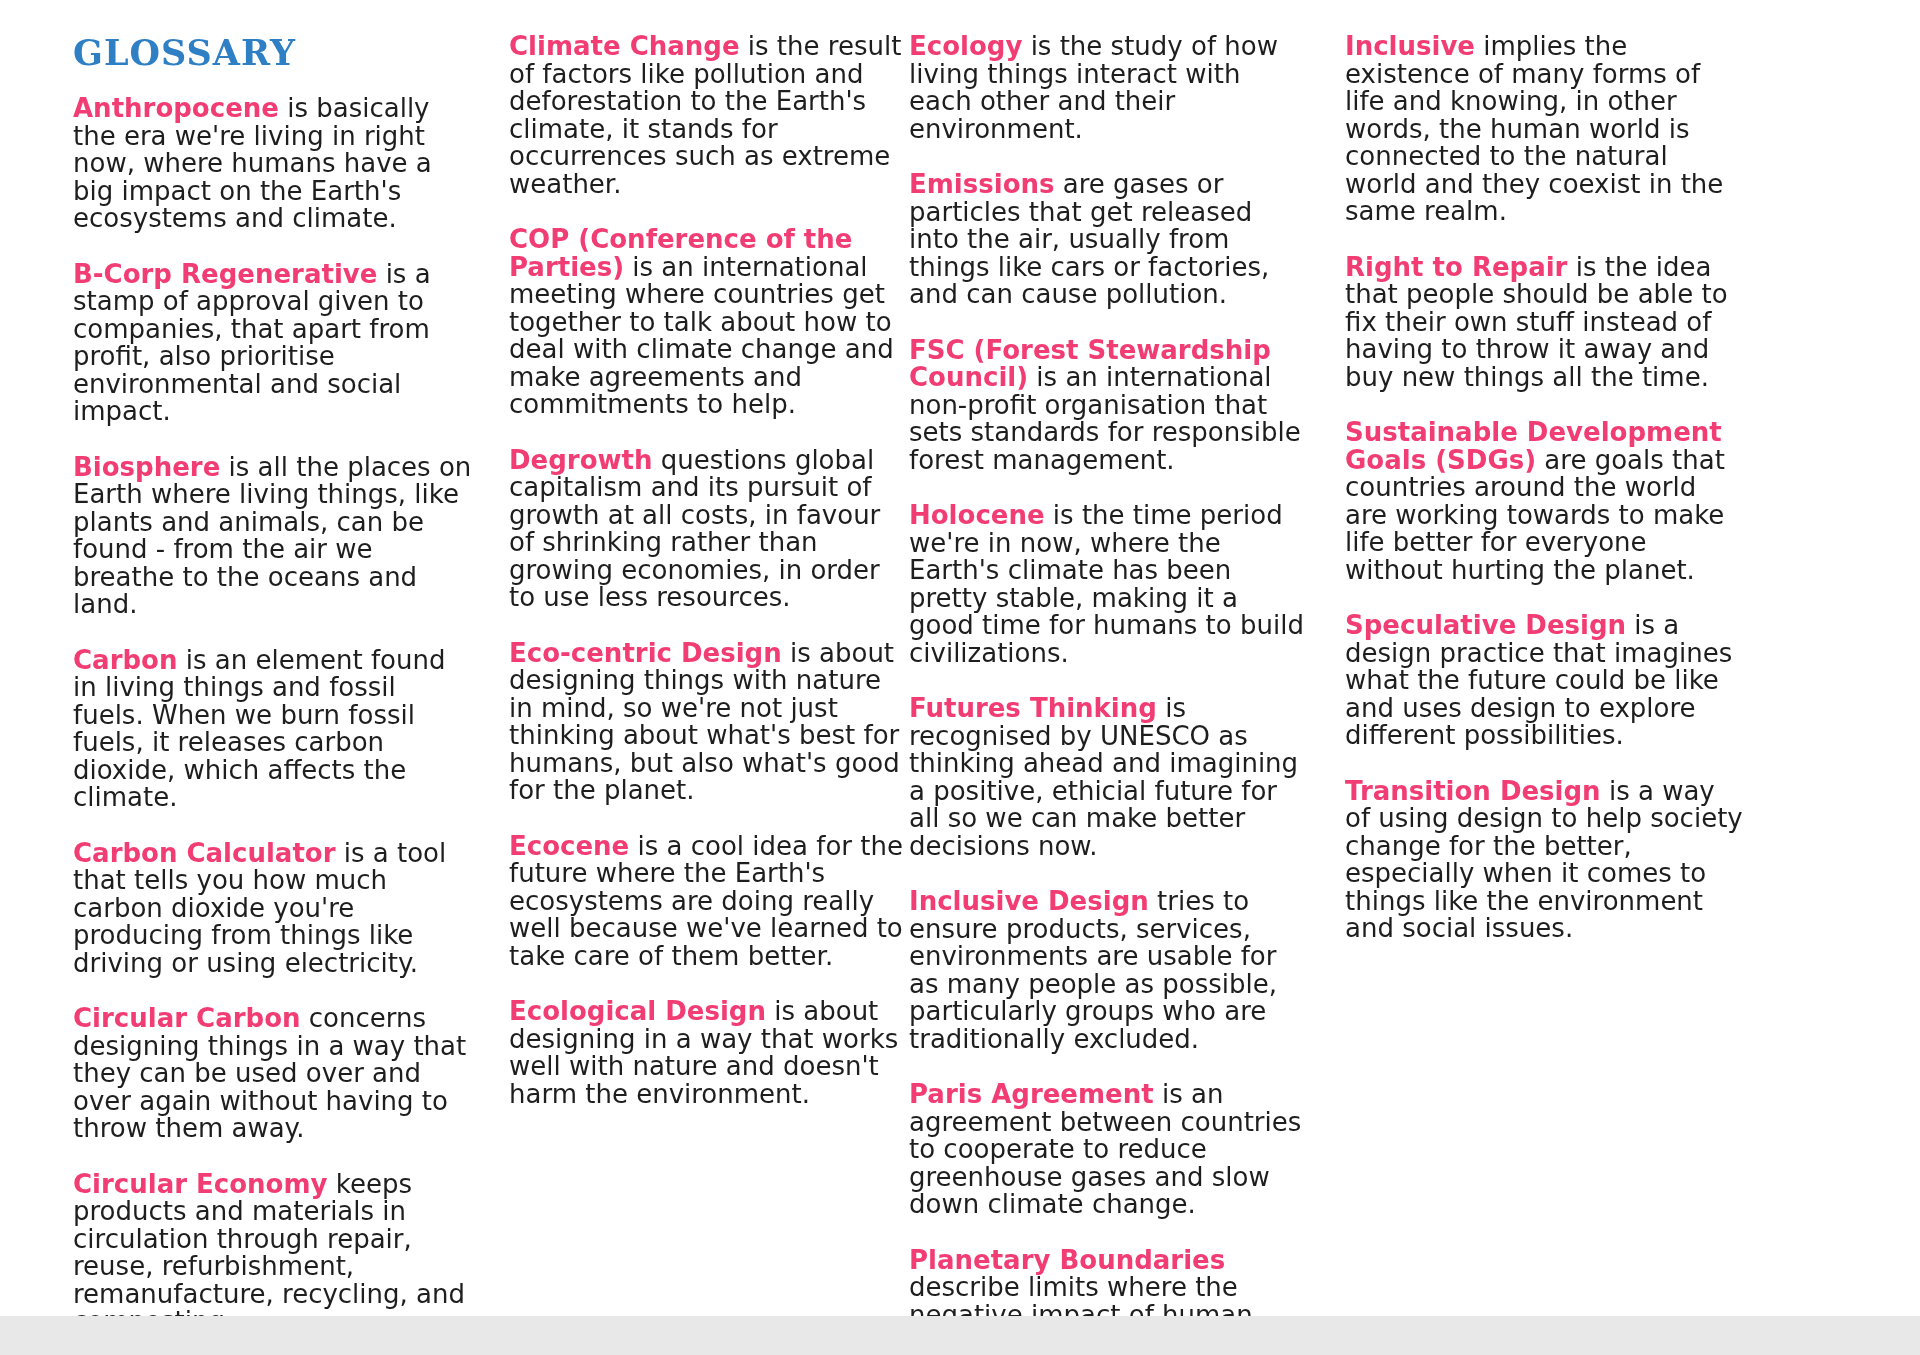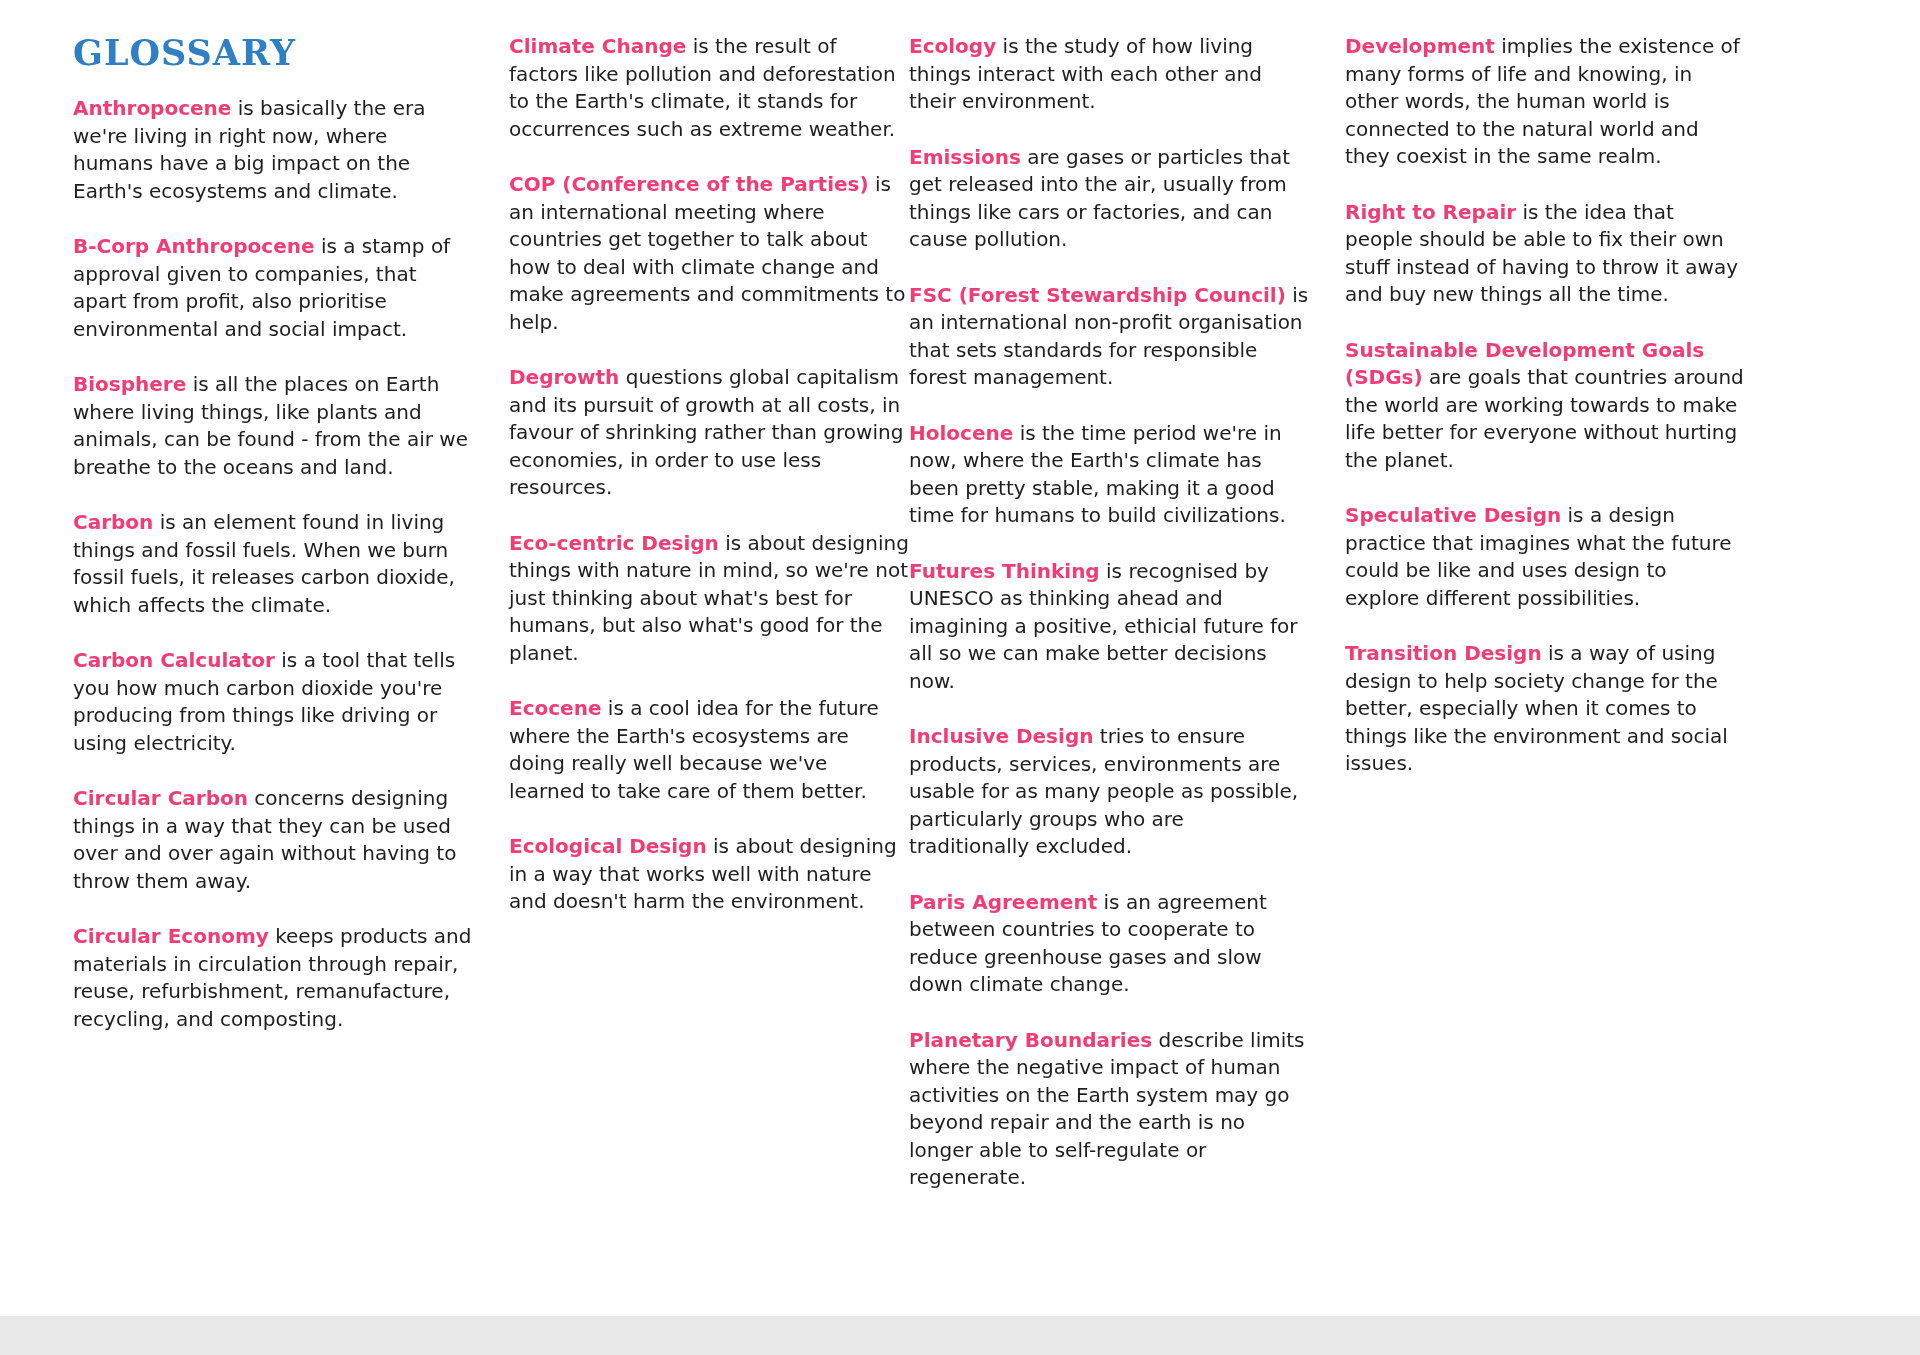--- a/index.html
+++ b/index.html
@@ -29,38 +29,38 @@
   .page-title{
     font-family:"DejaVu Serif","Liberation Serif",serif;
     font-weight:700;
     font-size:35px;
     line-height:40px;
     letter-spacing:1px;
     color:var(--title-color);
     margin:0 0 22px 0;
   }
   .entry{
-    font-size:20px;
+    font-size:26px;
     line-height:27.5px;
     margin:0 0 28px 0;
   }
   .term{font-weight:700;color:var(--term-color);}
   .def{color:var(--body-color);}
 </style>
 </head>
 <body>
 
 <div class="page">
   <div class="cols">
 
     <div class="col col-1">
       <h1 class="page-title">GLOSSARY</h1>
 
       <p class="entry"><span class="term">Anthropocene</span> <span class="def">is basically the era we're living in right now, where humans have a big impact on the Earth's ecosystems and climate.</span></p>
-      <p class="entry"><span class="term">B-Corp Anthropocene</span> <span class="def">is a stamp of approval given to companies, that apart from profit, also prioritise environmental and social impact.</span></p>
+      <p class="entry"><span class="term">B-Corp Regenerative</span> <span class="def">is a stamp of approval given to companies, that apart from profit, also prioritise environmental and social impact.</span></p>
       <p class="entry"><span class="term">Biosphere</span> <span class="def">is all the places on Earth where living things, like plants and animals, can be found - from the air we breathe to the oceans and land.</span></p>
       <p class="entry"><span class="term">Carbon</span> <span class="def">is an element found in living things and fossil fuels. When we burn fossil fuels, it releases carbon dioxide, which affects the climate.</span></p>
       <p class="entry"><span class="term">Carbon Calculator</span> <span class="def">is a tool that tells you how much carbon dioxide you're producing from things like driving or using electricity.</span></p>
       <p class="entry"><span class="term">Circular Carbon</span> <span class="def">concerns designing things in a way that they can be used over and over again without having to throw them away.</span></p>
       <p class="entry"><span class="term">Circular Economy</span> <span class="def">keeps products and materials in circulation through repair, reuse, refurbishment, remanufacture, recycling, and composting.</span></p>
     </div>
 
     <div class="col col-2">
       <p class="entry"><span class="term">Climate Change</span> <span class="def">is the result of factors like pollution and deforestation to the Earth's climate, it stands for occurrences such as extreme weather.</span></p>
       <p class="entry"><span class="term">COP (Conference of the Parties)</span> <span class="def">is an international meeting where countries get together to talk about how to deal with climate change and make agreements and commitments to help.</span></p>
@@ -75,21 +75,21 @@
       <p class="entry"><span class="term">Emissions</span> <span class="def">are gases or particles that get released into the air, usually from things like cars or factories, and can cause pollution.</span></p>
       <p class="entry"><span class="term">FSC (Forest Stewardship Council)</span> <span class="def">is an international non-profit organisation that sets standards for responsible forest management.</span></p>
       <p class="entry"><span class="term">Holocene</span> <span class="def">is the time period we're in now, where the Earth's climate has been pretty stable, making it a good time for humans to build civilizations.</span></p>
       <p class="entry"><span class="term">Futures Thinking</span> <span class="def">is recognised by UNESCO as thinking ahead and imagining a positive, ethicial future for all so we can make better decisions now.</span></p>
       <p class="entry"><span class="term">Inclusive Design</span> <span class="def">tries to ensure products, services, environments are usable for as many people as possible, particularly groups who are traditionally excluded.</span></p>
       <p class="entry"><span class="term">Paris Agreement</span> <span class="def">is an agreement between countries to cooperate to reduce greenhouse gases and slow down climate change.</span></p>
       <p class="entry"><span class="term">Planetary Boundaries</span> <span class="def">describe limits where the negative impact of human activities on the Earth system may go beyond repair and the earth is no longer able to self-regulate or regenerate.</span></p>
     </div>
 
     <div class="col col-4">
-      <p class="entry"><span class="term">Development</span> <span class="def">implies the existence of many forms of life and knowing, in other words, the human world is connected to the natural world and they coexist in the same realm.</span></p>
+      <p class="entry"><span class="term">Inclusive</span> <span class="def">implies the existence of many forms of life and knowing, in other words, the human world is connected to the natural world and they coexist in the same realm.</span></p>
       <p class="entry"><span class="term">Right to Repair</span> <span class="def">is the idea that people should be able to fix their own stuff instead of having to throw it away and buy new things all the time.</span></p>
       <p class="entry"><span class="term">Sustainable Development Goals (SDGs)</span> <span class="def">are goals that countries around the world are working towards to make life better for everyone without hurting the planet.</span></p>
       <p class="entry"><span class="term">Speculative Design</span> <span class="def">is a design practice that imagines what the future could be like and uses design to explore different possibilities.</span></p>
       <p class="entry"><span class="term">Transition Design</span> <span class="def">is a way of using design to help society change for the better, especially when it comes to things like the environment and social issues.</span></p>
     </div>
 
   </div>
 </div>
 
 </body></html>

